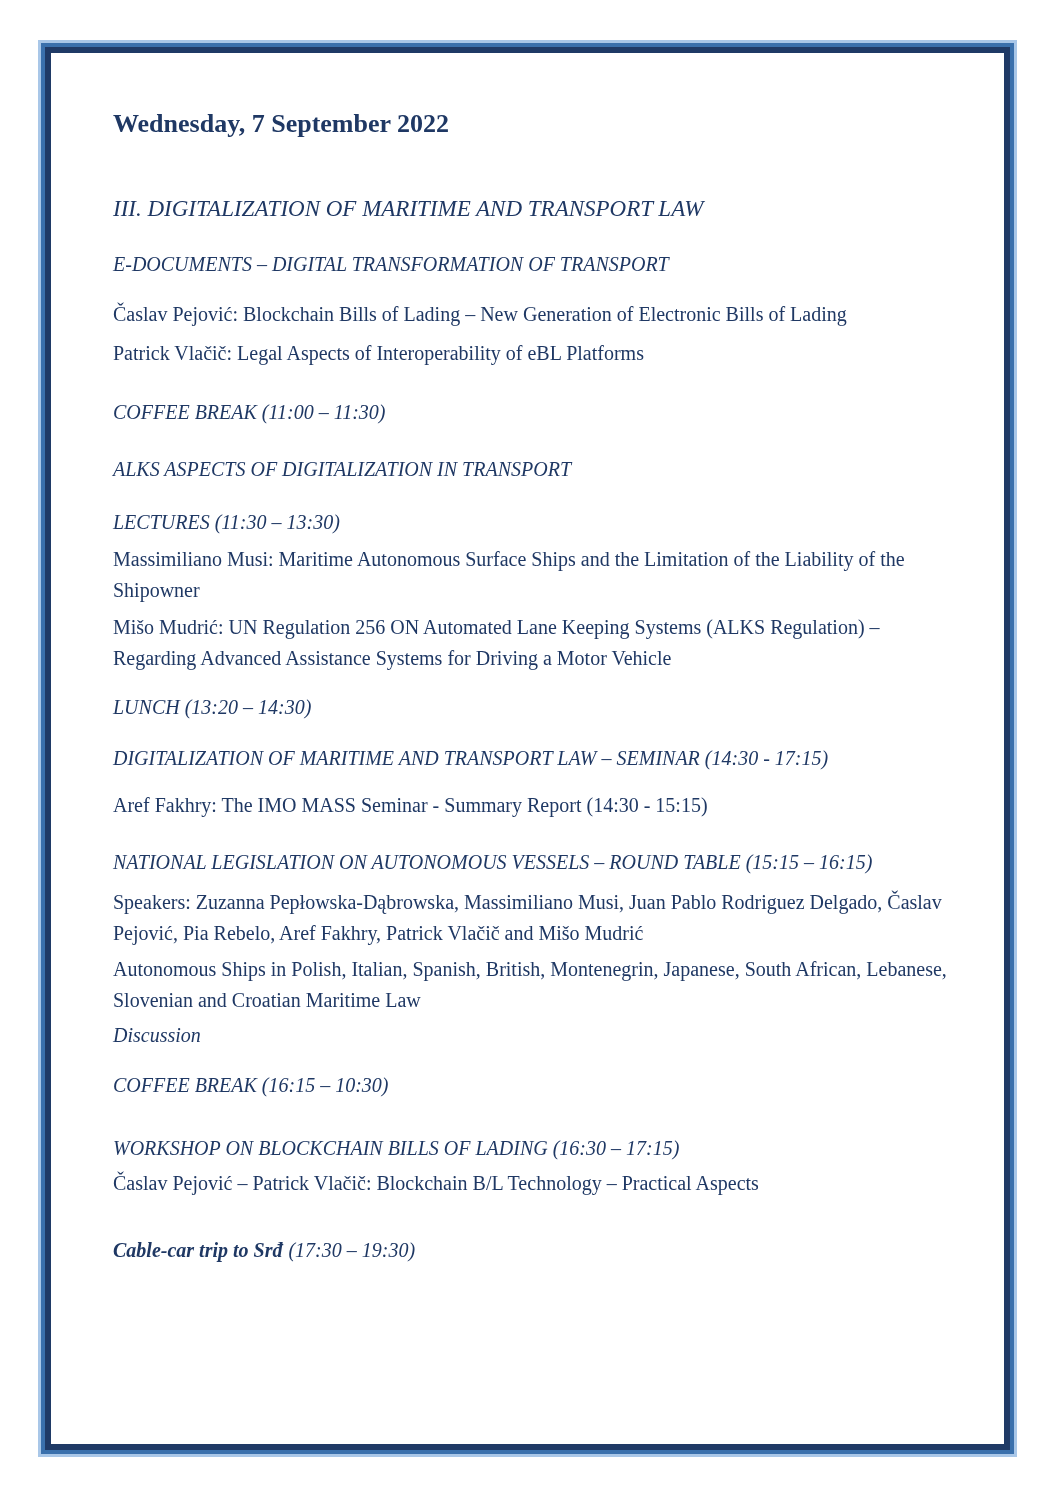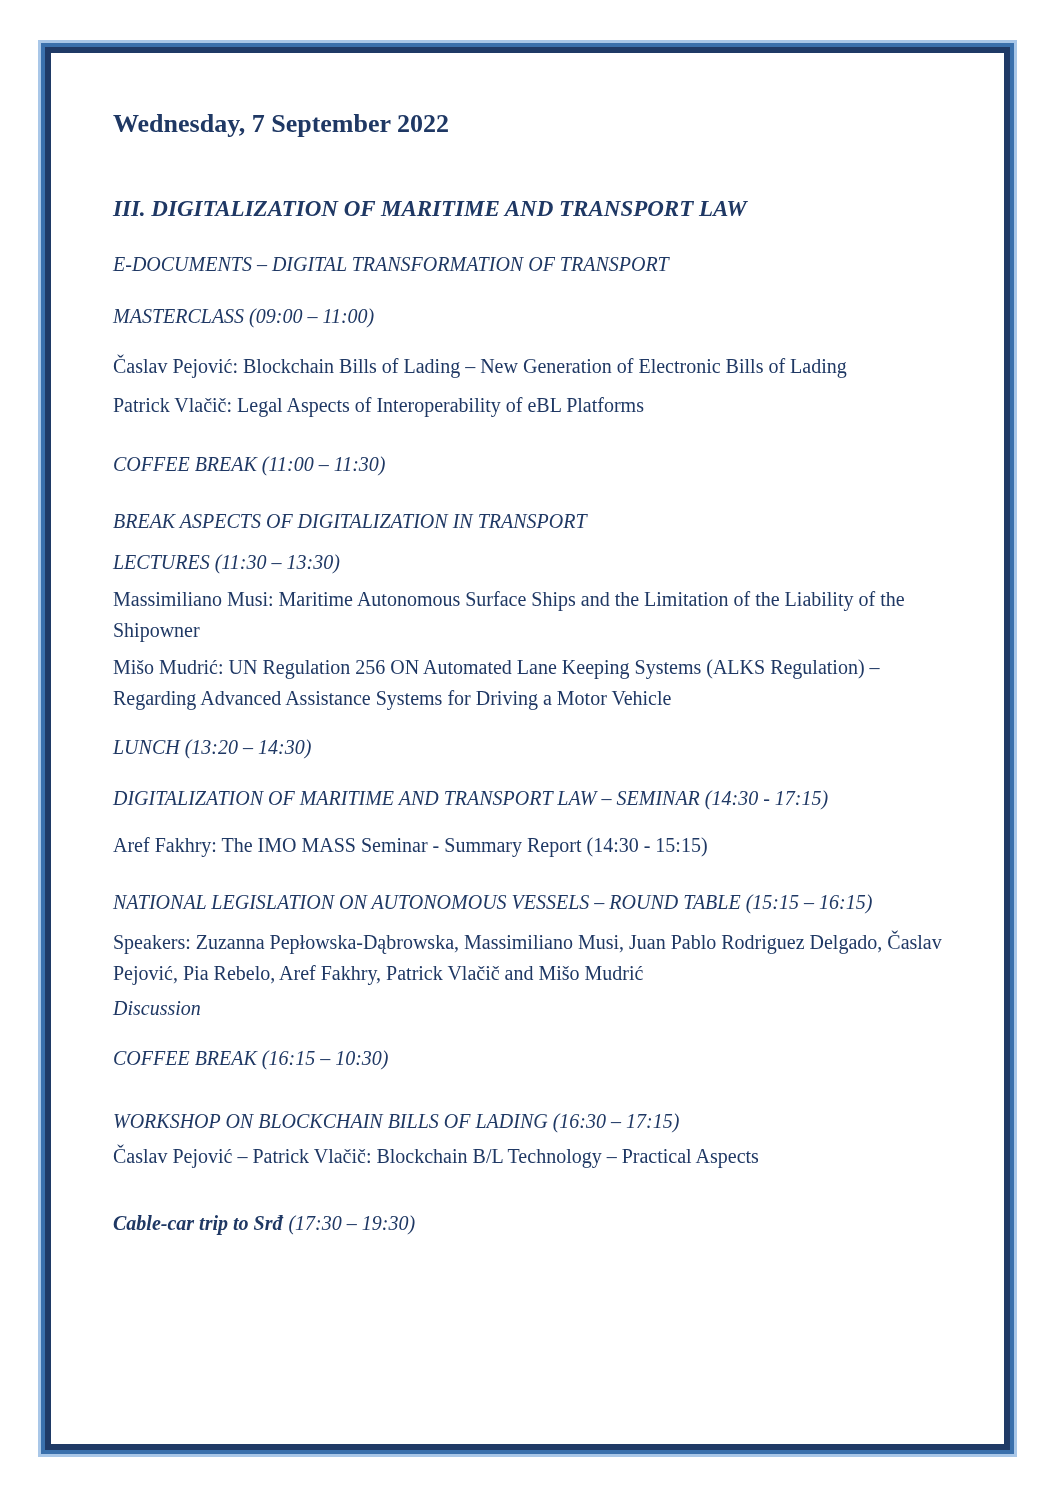--- a/index.html
+++ b/index.html
@@ -48,21 +48,21 @@
     line-height: 31px;
   }
   .date-heading {
     font-size: 26px !important;
     line-height: 36px !important;
     font-weight: bold;
   }
   .section-title {
     font-size: 23px !important;
     line-height: 30px !important;
-    font-weight: bold;
+    font-weight: normal;
     font-style: italic;
   }
   .it { font-style: italic; }
   .excursion .exc-label {
     font-weight: bold;
     font-style: italic;
   }
   .excursion .exc-time {
     font-style: italic;
     margin-left: 6px;
@@ -76,32 +76,32 @@
     <div class="frame-inner"></div>
   </div>
 </div>
 
 <div class="content">
   <p class="date-heading">Wednesday, 7 September 2022</p>
 
   <p class="section-title" style="margin-top:52px">III. DIGITALIZATION OF MARITIME AND TRANSPORT LAW</p>
 
   <p class="it" style="margin-top:25px">E-DOCUMENTS – DIGITAL TRANSFORMATION OF TRANSPORT</p>
-  <p class="it" style="margin-top:21px">MASTERCLASS (09:00 – 11:00)</p>
   <p style="margin-top:19px">Časlav Pejović: Blockchain Bills of Lading – New Generation of Electronic Bills of Lading</p>
   <p style="margin-top:8px">Patrick Vlačič: Legal Aspects of Interoperability of eBL Platforms</p>
   <p class="it" style="margin-top:28px">COFFEE BREAK (11:00 – 11:30)</p>
-  <p class="it" style="margin-top:26px">BREAK ASPECTS OF DIGITALIZATION IN TRANSPORT</p>
-  <p class="it" style="margin-top:10px">LECTURES (11:30 – 13:30)</p>
+  <p class="it" style="margin-top:26px">ALKS ASPECTS OF DIGITALIZATION IN TRANSPORT</p>
+  <p class="it" style="margin-top:22px">LECTURES (11:30 – 13:30)</p>
   <p style="margin-top:6px">Massimiliano Musi: Maritime Autonomous Surface Ships and the Limitation of the Liability of the Shipowner</p>
   <p style="margin-top:6px">Mišo Mudrić: UN Regulation 256 ON Automated Lane Keeping Systems (ALKS Regulation) – Regarding Advanced Assistance Systems for Driving a Motor Vehicle</p>
   <p class="it" style="margin-top:18px">LUNCH (13:20 – 14:30)</p>
   <p class="it" style="margin-top:20px">DIGITALIZATION OF MARITIME AND TRANSPORT LAW – SEMINAR (14:30 - 17:15)</p>
   <p style="margin-top:16px">Aref Fakhry: The IMO MASS Seminar - Summary Report (14:30 - 15:15)</p>
   <p class="it" style="margin-top:26px">NATIONAL LEGISLATION ON AUTONOMOUS VESSELS – ROUND TABLE (15:15 – 16:15)</p>
   <p style="margin-top:9px">Speakers: Zuzanna Pepłowska-Dąbrowska, Massimiliano Musi, Juan Pablo Rodriguez Delgado, Časlav Pejović, Pia Rebelo, Aref Fakhry, Patrick Vlačič and Mišo Mudrić</p>
+  <p style="margin-top:5px">Autonomous Ships in Polish, Italian, Spanish, British, Montenegrin, Japanese, South African, Lebanese, Slovenian and Croatian Maritime Law</p>
   <p class="it" style="margin-top:4px">Discussion</p>
   <p class="it" style="margin-top:19px">COFFEE BREAK (16:15 – 10:30)</p>
   <p class="it" style="margin-top:32px">WORKSHOP ON BLOCKCHAIN BILLS OF LADING (16:30 – 17:15)</p>
   <p style="margin-top:4px">Časlav Pejović – Patrick Vlačič: Blockchain B/L Technology – Practical Aspects</p>
 
   <p class="excursion" style="margin-top:36px"><span class="exc-label">Cable-car trip to Srđ</span><span class="exc-time">(17:30 – 19:30)</span></p>
 </div>
 
 </body></html>

